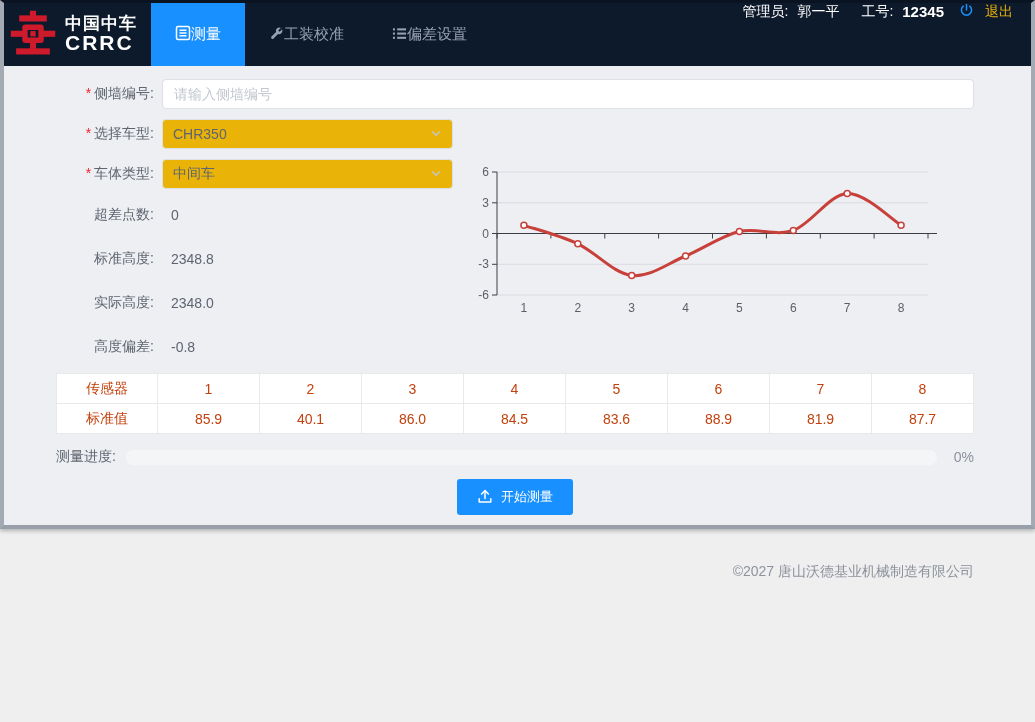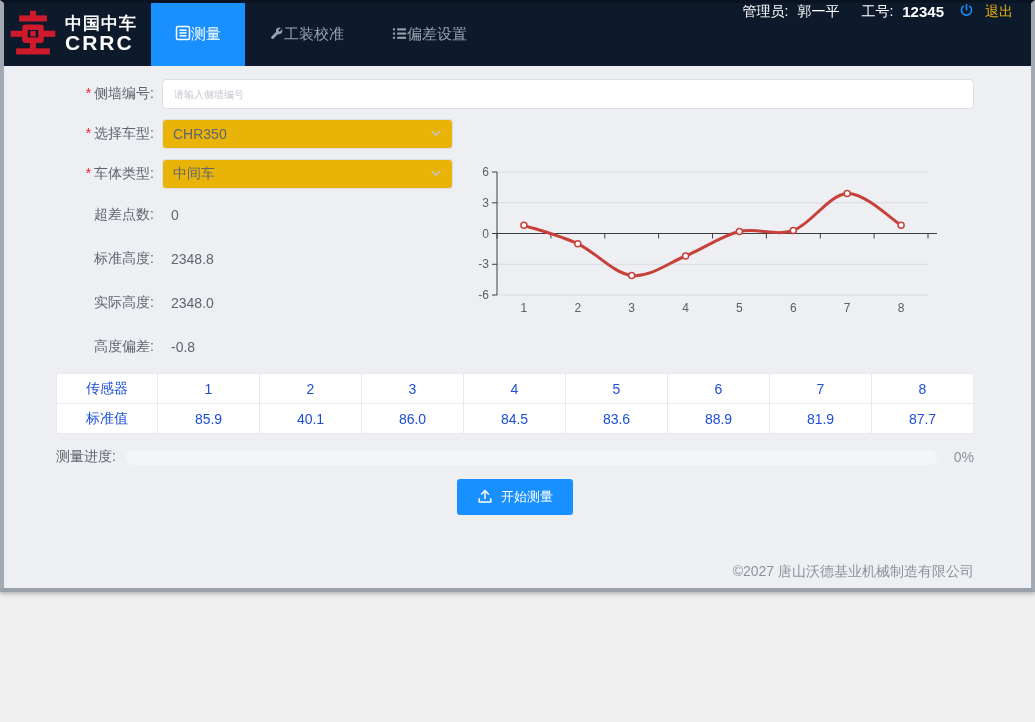--- a/index.html
+++ b/index.html
@@ -3,21 +3,21 @@
 <meta charset="utf-8">
 <style>
   html,body{margin:0;padding:0;}
   body{
     width:1035px;height:722px;overflow:hidden;
     background:#efefef;
     font-family:"Liberation Sans","DejaVu Sans",sans-serif;
     -webkit-font-smoothing:antialiased;
   }
   .window{
-    width:1035px;height:592px;box-sizing:border-box;
+    width:1035px;height:529px;box-sizing:border-box;
     border-left:4px solid rgba(55,65,82,.40);
     border-right:4px solid rgba(55,65,82,.40);
     border-bottom:4px solid rgba(55,65,82,.45);
     border-top:3px solid #0a1322;
     background:#edeff3;
     box-shadow:0 2px 4px rgba(0,0,0,.25);
   }
   
   .navbar{height:63px;background:#0d1a2b;display:flex;align-items:stretch;}
   .brand{display:flex;align-items:center;padding:0 14px 0 6px;gap:9px;}
@@ -30,37 +30,37 @@
   .nav-spacer{flex:1;}
   .user{display:flex;align-items:flex-start;gap:9px;color:#fff;font-size:14px;padding-right:18px;}
   .user b{font-size:15px;}
   .logout{display:flex;align-items:center;gap:11px;color:#eab308;cursor:pointer;margin-left:6px;}
   
   .content{padding:13px 57px 0 52px;}
   .frow{display:flex;align-items:center;margin-bottom:10px;}
   .flabel{width:98px;text-align:right;font-size:14px;color:#5f6570;flex:none;margin-right:8px;white-space:nowrap;}
   .req{color:#f5222d;margin-right:3px;}
   .tinput{flex:1;height:28px;border:1px solid #dcdfe6;border-radius:4px;background:#fff;
-          padding:0 11px;font-size:10px;color:#5f6570;outline:none;font-family:inherit;}
+          padding:0 11px;font-size:14px;color:#5f6570;outline:none;font-family:inherit;}
   .tinput::placeholder{color:#c3c7cf;}
   .cols{display:flex;align-items:flex-start;}
   .leftcol{width:397px;flex:none;}
   .selectbox{width:295px;height:28px;box-sizing:content-box;border:1px solid #dcdfe6;border-radius:4px;background:#eab308;
              display:flex;align-items:center;justify-content:space-between;padding:0 10px;
              font-size:14px;color:#5f6570;cursor:pointer;}
   .stats{margin-top:17px;}
   .stat{display:flex;align-items:center;margin-bottom:26px;font-size:14px;}
   .stat:last-child{margin-bottom:0;}
   .stat .sval{color:#5f6570;padding-left:9px;}
   .rightcol{flex:1;margin-left:14px;}
   .chart-wrap{margin-top:42px;}
   .tick{font-size:12px;fill:#5c6066;}
   
   table.sensor{width:100%;border-collapse:collapse;margin-top:17px;background:#fff;table-layout:fixed;}
-  table.sensor td{border:1px solid #e9e9e9;height:29px;text-align:center;font-size:14px;color:#1d4ed8;padding:0;}
+  table.sensor td{border:1px solid #e9e9e9;height:29px;text-align:center;font-size:14px;color:#c2410c;padding:0;}
   table.sensor td.rowlab{width:100px;}
   td.hl-blue{background:#1890ff;color:#fff !important;}
   td.hl-red{background:#f5222d;color:#fff !important;}
   
   .progress-row{display:flex;align-items:center;margin-top:14px;}
   .plabel{font-size:14px;color:#5f6570;flex:none;margin-right:10px;}
   .ptrack{flex:1;height:15px;background:#f4f5f7;border-radius:7px;}
   .ppct{flex:none;margin-left:11px;font-size:14px;color:#8d929b;width:26px;text-align:right;}
   
   .btn-row{display:flex;justify-content:center;margin-top:13px;}

